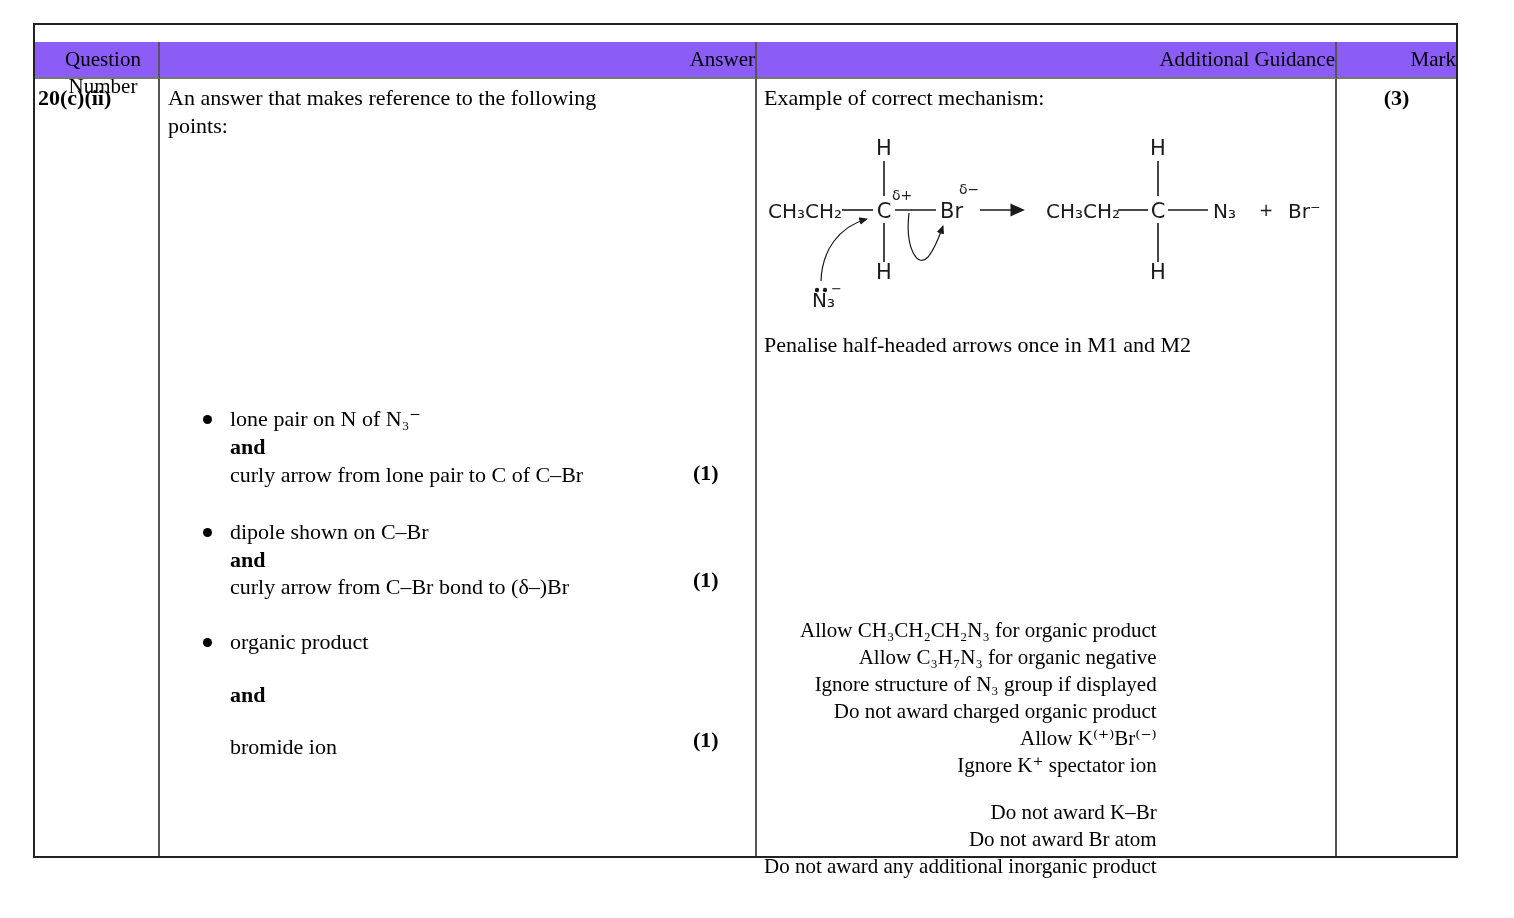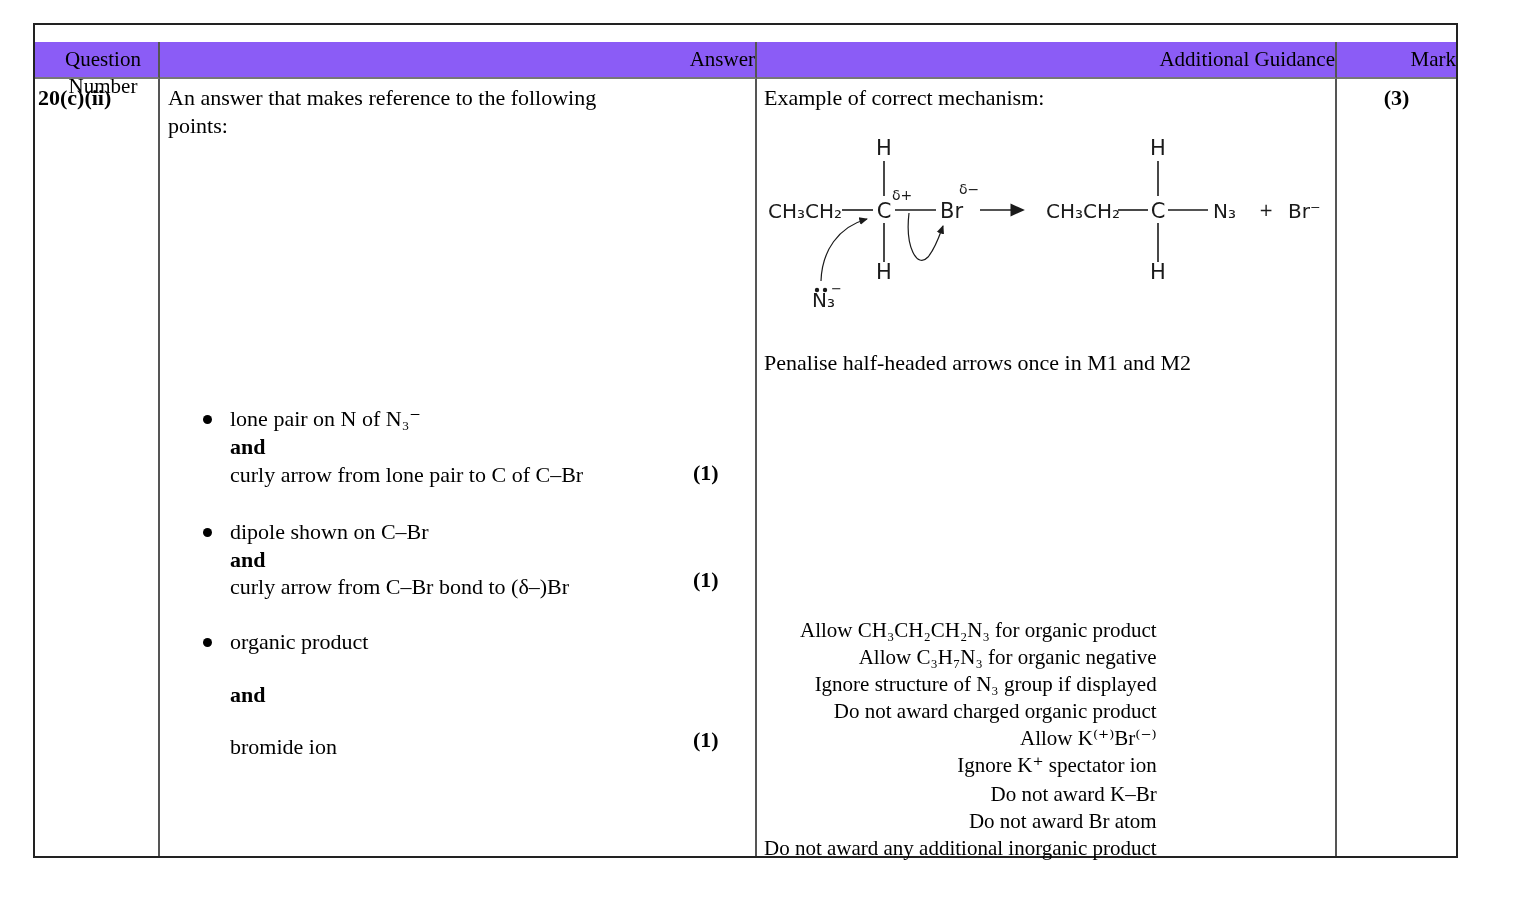--- a/index.html
+++ b/index.html
@@ -104,30 +104,30 @@
       <text x="398" y="28" font-size="21" text-anchor="middle">H</text>
       <line class="bond" x1="398" y1="34" x2="398" y2="69"></line>
       <line class="bond" x1="398" y1="96" x2="398" y2="135"></line>
       <text x="398" y="152" font-size="21" text-anchor="middle">H</text>
       <line class="bond" x1="408" y1="83" x2="448" y2="83"></line>
       <text x="453" y="91" font-size="20">N₃</text>
       <text x="499" y="89" font-size="17">+</text>
       <text x="528" y="91" font-size="20">Br⁻</text>
     </svg>
 
-    <div class="t" style="left:7px;top:270px;">Penalise half-headed arrows once in M1 and M2</div>
+    <div class="t" style="left:7px;top:252px;">Penalise half-headed arrows once in M1 and M2</div>
 
     <div class="notes" style="position:absolute;left:7px;top:538px;">
       <div>Allow CH₃CH₂CH₂N₃ for organic product</div>
       <div>Allow C₃H₇N₃ for organic negative</div>
       <div>Ignore structure of N₃ group if displayed</div>
       <div>Do not award charged organic product</div>
       <div>Allow K⁽⁺⁾Br⁽⁻⁾</div>
       <div>Ignore K⁺ spectator ion</div>
-      <div style="margin-top:2px;">Do not award K–Br</div>
+      <div style="margin-top:20px;">Do not award K–Br</div>
       <div>Do not award Br atom</div>
       <div>Do not award any additional inorganic product</div>
     </div>
   </div>
 
   <div class="cell last">
     <div class="t b" style="left:0;top:5px;width:100%;text-align:center;">(3)</div>
   </div>
 
 </div>

